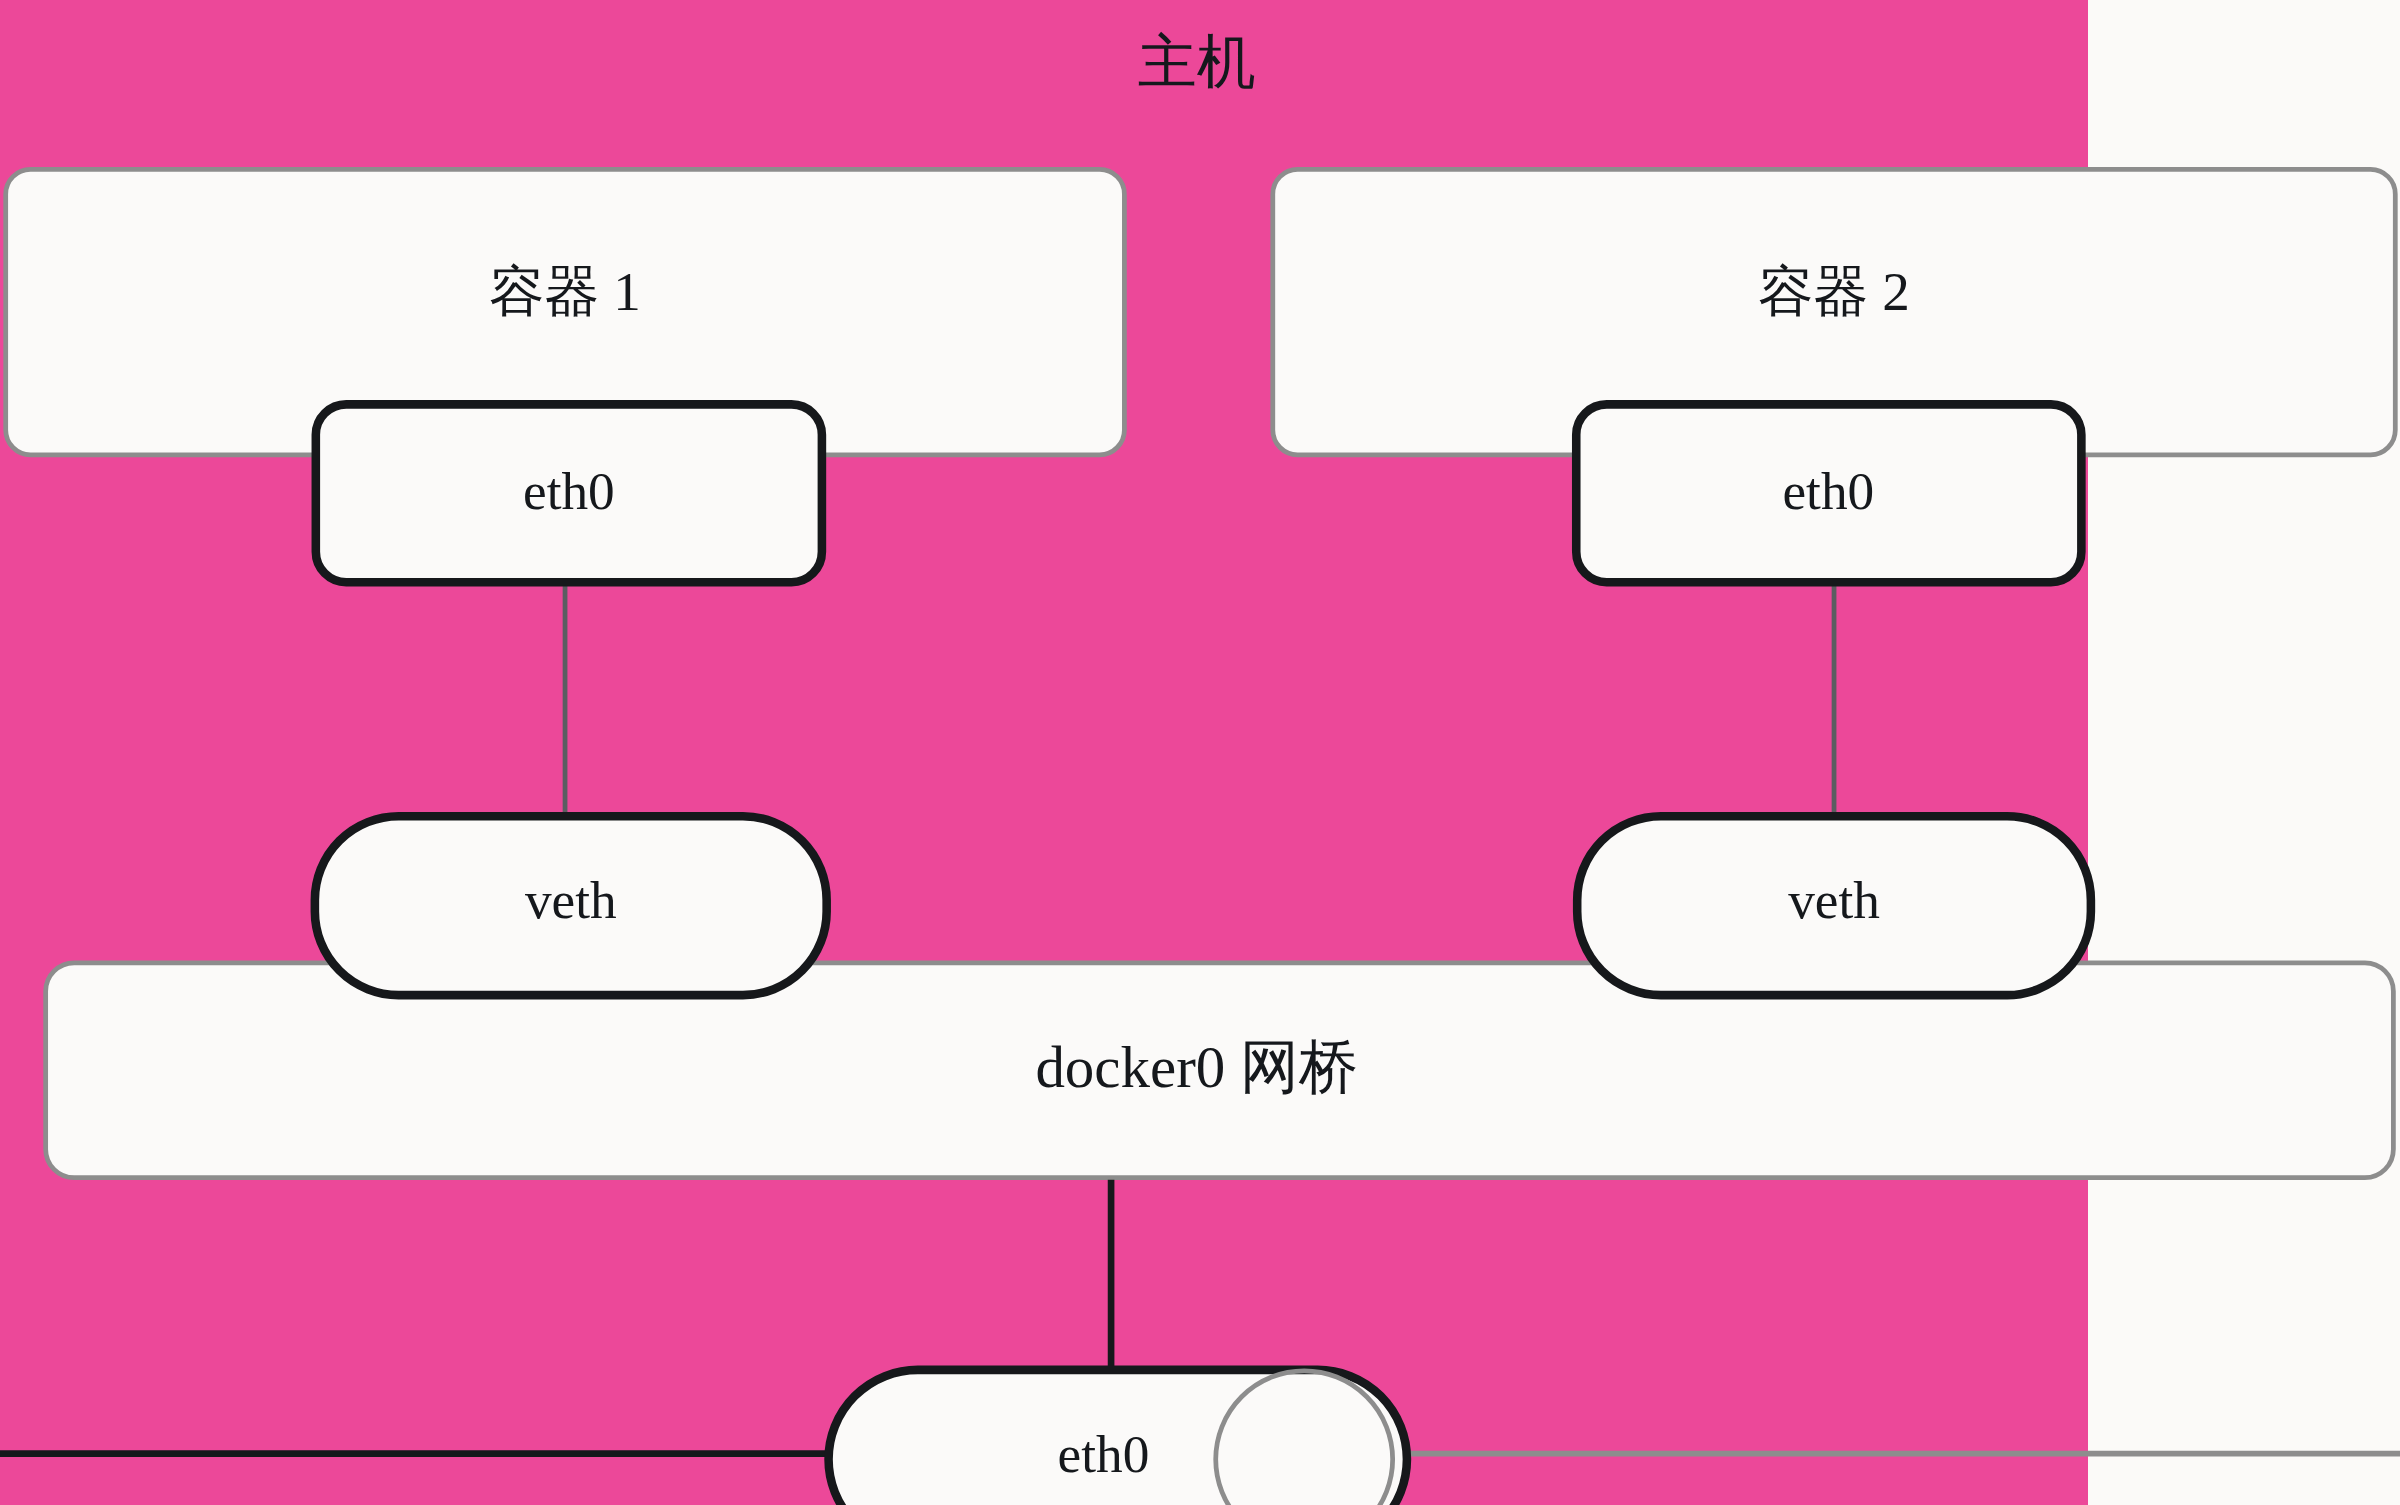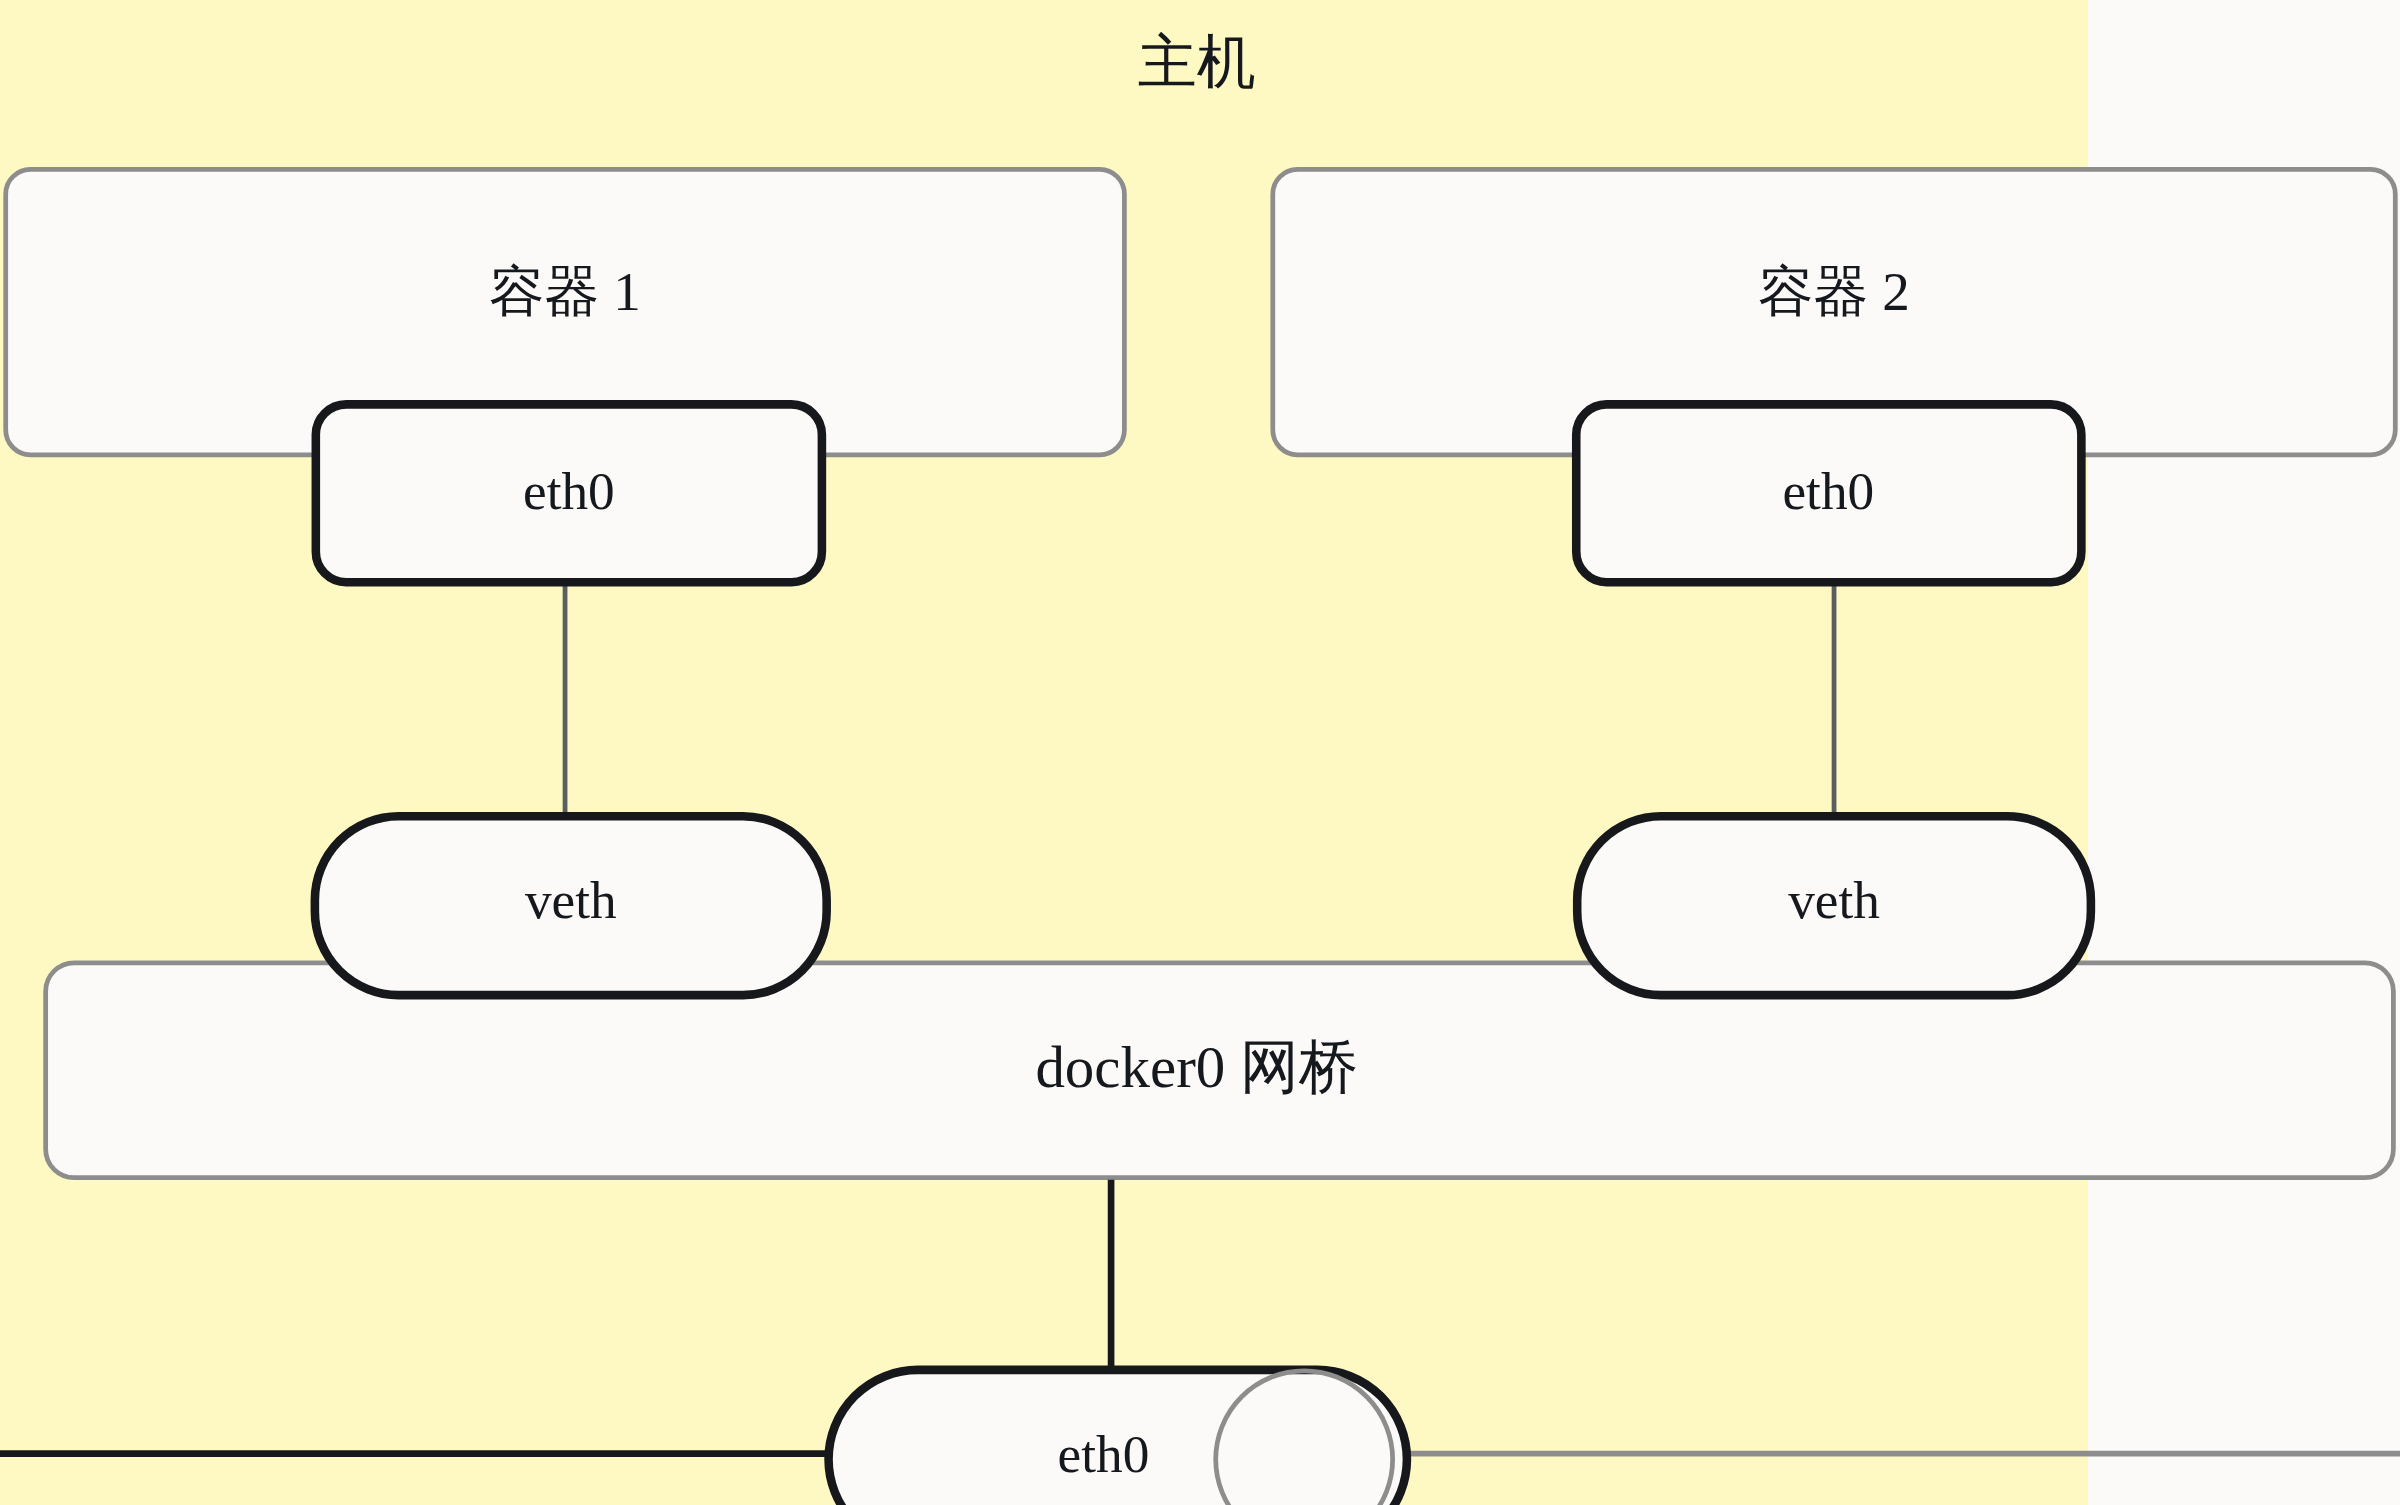--- a/index.html
+++ b/index.html
@@ -10,21 +10,21 @@
   body {
     width: 2401px;
     height: 1506px;
     overflow: hidden;
     font-family: "Liberation Serif", "DejaVu Serif", serif;
   }
   #diagram-root {
     position: relative;
     width: 2088px;
     height: 1506px;
-    background: #fef9c3;
+    background: #ec4899;
   }
   svg.diagram-canvas {
     position: absolute;
     top: 0;
     left: 0;
     width: 2401px;
     height: 1506px;
     display: block;
   }
   .lbl {

